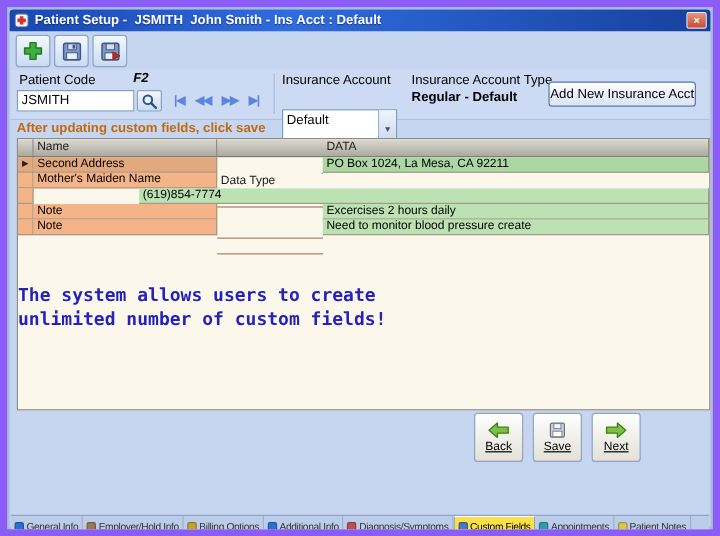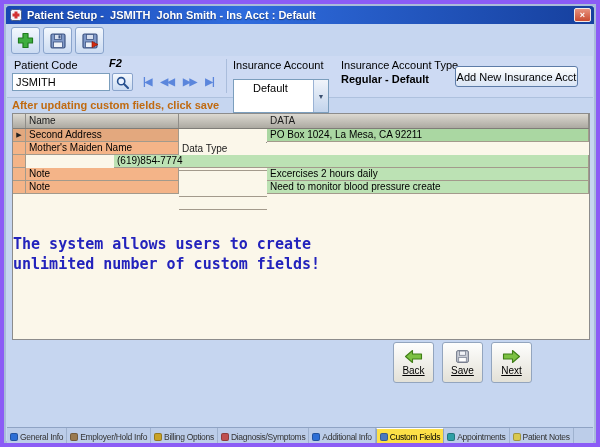--- a/index.html
+++ b/index.html
@@ -1,20 +1,20 @@
 <!DOCTYPE html>
 <html><head>
 <meta charset="utf-8">
 <style>
   * { margin:0; padding:0; box-sizing:border-box; }
   html,body { width:600px; height:447px; }
   body { font-family:"Liberation Sans", sans-serif; font-size:11px; color:#000; background:#fff; }
 
   .window { position:relative; width:600px; height:447px; background:#C6D6F0;
-            border:4px solid #8b5cf6; box-shadow: inset 0 0 0 2px #A9BCD9; overflow:hidden; }
+            border:6px solid #8b5cf6; box-shadow: inset 0 0 0 2px #A9BCD9; overflow:hidden; }
 
   
   .titlebar { position:absolute; top:2px; left:2px; right:2px; height:18px;
               background:linear-gradient(90deg,#1847B2 0%,#2F6CDE 40%,#16409E 100%);
               border-radius:3px 3px 0 0; display:flex; align-items:center; padding:0 3px 0 4px; }
   .title-text { color:#fff; font-weight:bold; font-size:11px; margin-left:5px; white-space:pre;
                 overflow:hidden; flex:1; text-shadow:0 1px 1px rgba(0,0,0,.45); }
   .close-btn { width:17px; height:14px; background:linear-gradient(#E8927E,#C94B31);
                border:1px solid #F2E8E4; border-radius:2px; color:#fff; font-size:9px;
                line-height:12px; text-align:center; flex:none; font-weight:bold; }
@@ -32,22 +32,22 @@
   #f2 { position:absolute; left:105px; top:53px; font-style:italic; font-weight:bold; font-size:11px; }
   #patient-input { position:absolute; left:8px; top:69px; width:98px; height:18px;
                    border:1px solid #7B9EBD; font:11px "Liberation Sans",sans-serif; padding:1px 3px; background:#fff; }
   #search-btn { position:absolute; left:108px; top:69px; width:21px; height:18px; border:1px solid #8AA4CC;
                 background:linear-gradient(#F4F8FD,#CBDBF2); border-radius:2px;
                 display:flex; align-items:center; justify-content:center; }
   .nav-arrows { position:absolute; left:139px; top:72px; display:flex; gap:9px;
                 color:#5B86DC; font-weight:bold; font-size:10px; letter-spacing:-1px; }
   .vsep { position:absolute; left:222px; top:55px; height:34px; width:1px; background:#AABDDC; }
   #ins-acct-label { left:229px; top:55px; }
-  .combo { position:absolute; left:229px; top:75px; width:96px; height:34px; background:#fff;
-           border:1px solid #7B9EBD; display:flex; align-items:stretch;padding-left:16px; }
+  .combo { position:absolute; left:229px; top:85px; width:96px; height:34px; background:#fff;
+           border:1px solid #7B9EBD; display:flex; align-items:stretch; }
   .combo-text { flex:1; padding:2px 0 0 3px; font-size:11px; overflow:hidden; white-space:nowrap; }
   .combo-arrow { width:15px; background:linear-gradient(#F0F4FA,#C2D4EC); border-left:1px solid #9AB2D4;
                  font-size:7px; color:#3A5070; display:flex; align-items:center; justify-content:center; }
   #ins-type-label { left:337px; top:55px; }
   #ins-type-value { position:absolute; left:337px; top:69px; font-weight:bold; font-size:11px; }
   #add-ins-btn { position:absolute; left:451px; top:62px; width:123px; height:21px;
                  border:1px solid #5D7CA8; border-radius:3px; background:linear-gradient(#FDFEFF,#D9E4F4);
                  font:11px "Liberation Sans",sans-serif; display:flex; align-items:center; justify-content:center; }
 
   #notice { position:absolute; left:8px; top:95px; color:var(--notice,#C06A10); font-weight:bold; font-size:11px; }
@@ -244,26 +244,26 @@
       </div>
       <div class="tab">
         <span class="tab-icon" style="background: rgb(154, 122, 80);"></span>
         <span class="tab-label">Employer/Hold Info</span>
       </div>
       <div class="tab">
         <span class="tab-icon" style="background: rgb(201, 162, 39);"></span>
         <span class="tab-label">Billing Options</span>
       </div>
       <div class="tab">
+        <span class="tab-icon" style="background: rgb(46, 111, 214);"></span>
+        <span class="tab-label">Additional Info</span>
+      </div>
+      <div class="tab">
         <span class="tab-icon" style="background: rgb(192, 80, 80);"></span>
         <span class="tab-label">Diagnosis/Symptoms</span>
-      </div>
-      <div class="tab">
-        <span class="tab-icon" style="background: rgb(46, 111, 214);"></span>
-        <span class="tab-label">Additional Info</span>
       </div>
       <div class="tab active">
         <span class="tab-icon" style="background: rgb(74, 120, 192);"></span>
         <span class="tab-label">Custom Fields</span>
       </div>
       <div class="tab">
         <span class="tab-icon" style="background: rgb(46, 159, 166);"></span>
         <span class="tab-label">Appointments</span>
       </div>
       <div class="tab">

